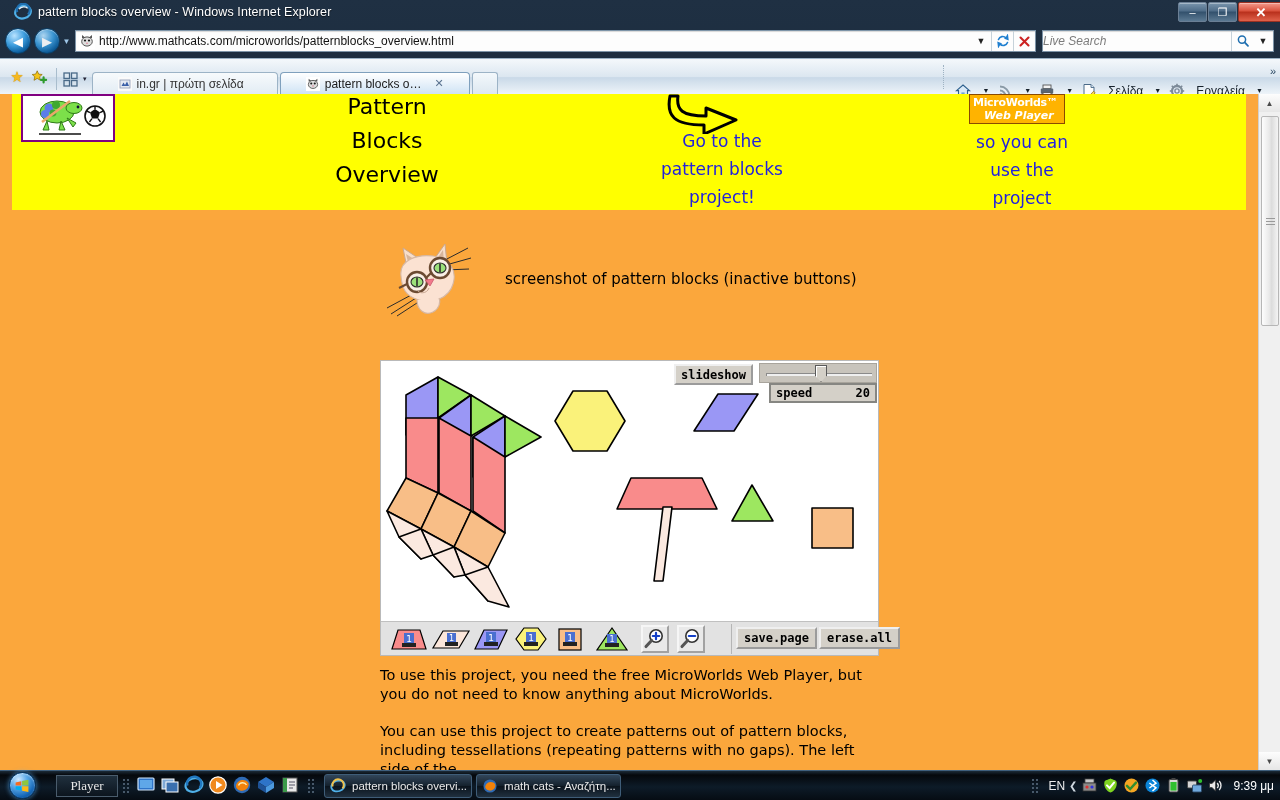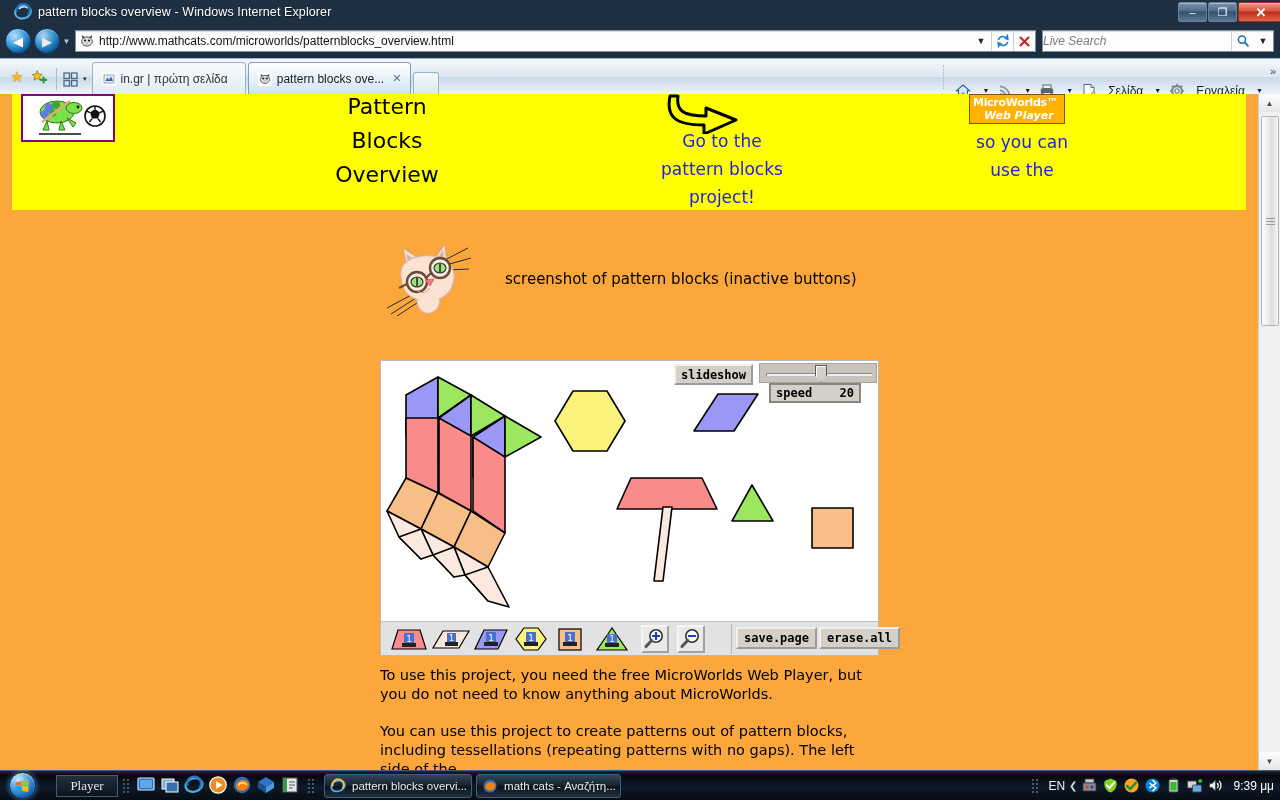--- a/index.html
+++ b/index.html
@@ -111,22 +111,22 @@
   }
   #star-fav { margin-left: 6px; color: #f5b820; text-shadow: 0 0 1px #a8750a; }
   #star-add { color: #46a832; font-size: 13px; position: relative; }
   #quicklaunch {
     display: flex; align-items: center; margin-left: 6px; margin-bottom: 4px;
     border-left: 1px solid #a9bdcd; padding-left: 6px; height: 22px;
   }
   #ql-grid { width: 15px; height: 15px; position: relative; }
   #ql-arrow { font-size: 7px; color: #223; margin-left: 5px; margin-right: 3px; }
   .tab {
-    height: 32px; display: flex; align-items: center; gap: 5px;
-    padding: 0 9px; margin-left: 2px;
+    height: 22px; display: flex; align-items: center; gap: 5px;
+    padding: 0 25px; margin-left: 2px;
     border: 1px solid #9cb3c6; border-bottom: none;
     border-radius: 4px 4px 0 0;
     font-size: 12px; color: #1a1a1a; max-width: 190px;
   }
   .tab.inactive {
     background: linear-gradient(180deg,#f7fafc 0%,#e2ecf4 100%);
     color: #333;
   }
   .tab.active {
     background: linear-gradient(180deg,#ffffff 0%,#cfe3f5 100%);
@@ -232,21 +232,21 @@
     position: absolute; left: 6px; top: 9px; width: 106px; height: 3px;
     background: #efefef; border-top: 1px solid #8a8a8a; border-left: 1px solid #8a8a8a;
   }
   #slider-thumb {
     position: absolute; left: 55px; top: 1px; width: 12px; height: 17px;
     background: #d4d0c8; border: 1px solid #5a5a5a;
     clip-path: polygon(0 0,100% 0,100% 62%,50% 100%,0 62%);
     box-shadow: inset 1px 1px 0 #fff;
   }
   #speed-box {
-    position: absolute; left: 388px; top: 22px; width: 92px; height: 20px;
+    position: absolute; left: 388px; top: 22px; width: 108px; height: 20px;
     background: #d4d0c8; border: 2px solid #868682;
     display: flex; align-items: center; justify-content: space-between;
     padding: 0 5px;
     font-family: "DejaVu Sans Mono", monospace; font-size: 12px; font-weight: bold; color: #000;
   }
   #toolstrip {
     position: absolute; left: 0; top: 260px; width: 497px; height: 34px;
     background: #e2e2e2; border-top: 1px solid #c0c0c0;
     display: flex; align-items: center;
   }
@@ -576,20 +576,21 @@
         </div>
 
         <div id="mwp-logo">
           <span id="mwp-l1">MicroWorlds™</span>
           <span id="mwp-l2">Web Player</span>
         </div>
 
         <div id="soyoucan-label">
           <div>so you can</div>
           <div>use the</div>
+          <div>project</div>
         </div>
       </div>
 
       <div id="cat-img">
         <svg width="100" height="80" viewBox="0 0 100 80">
 
           <g stroke="#2b2b2b" stroke-width="1">
             <path d="M62 18 L85 6"></path>
               <path d="M63 23 L88 16"></path>
               <path d="M62 28 L86 27"></path>

